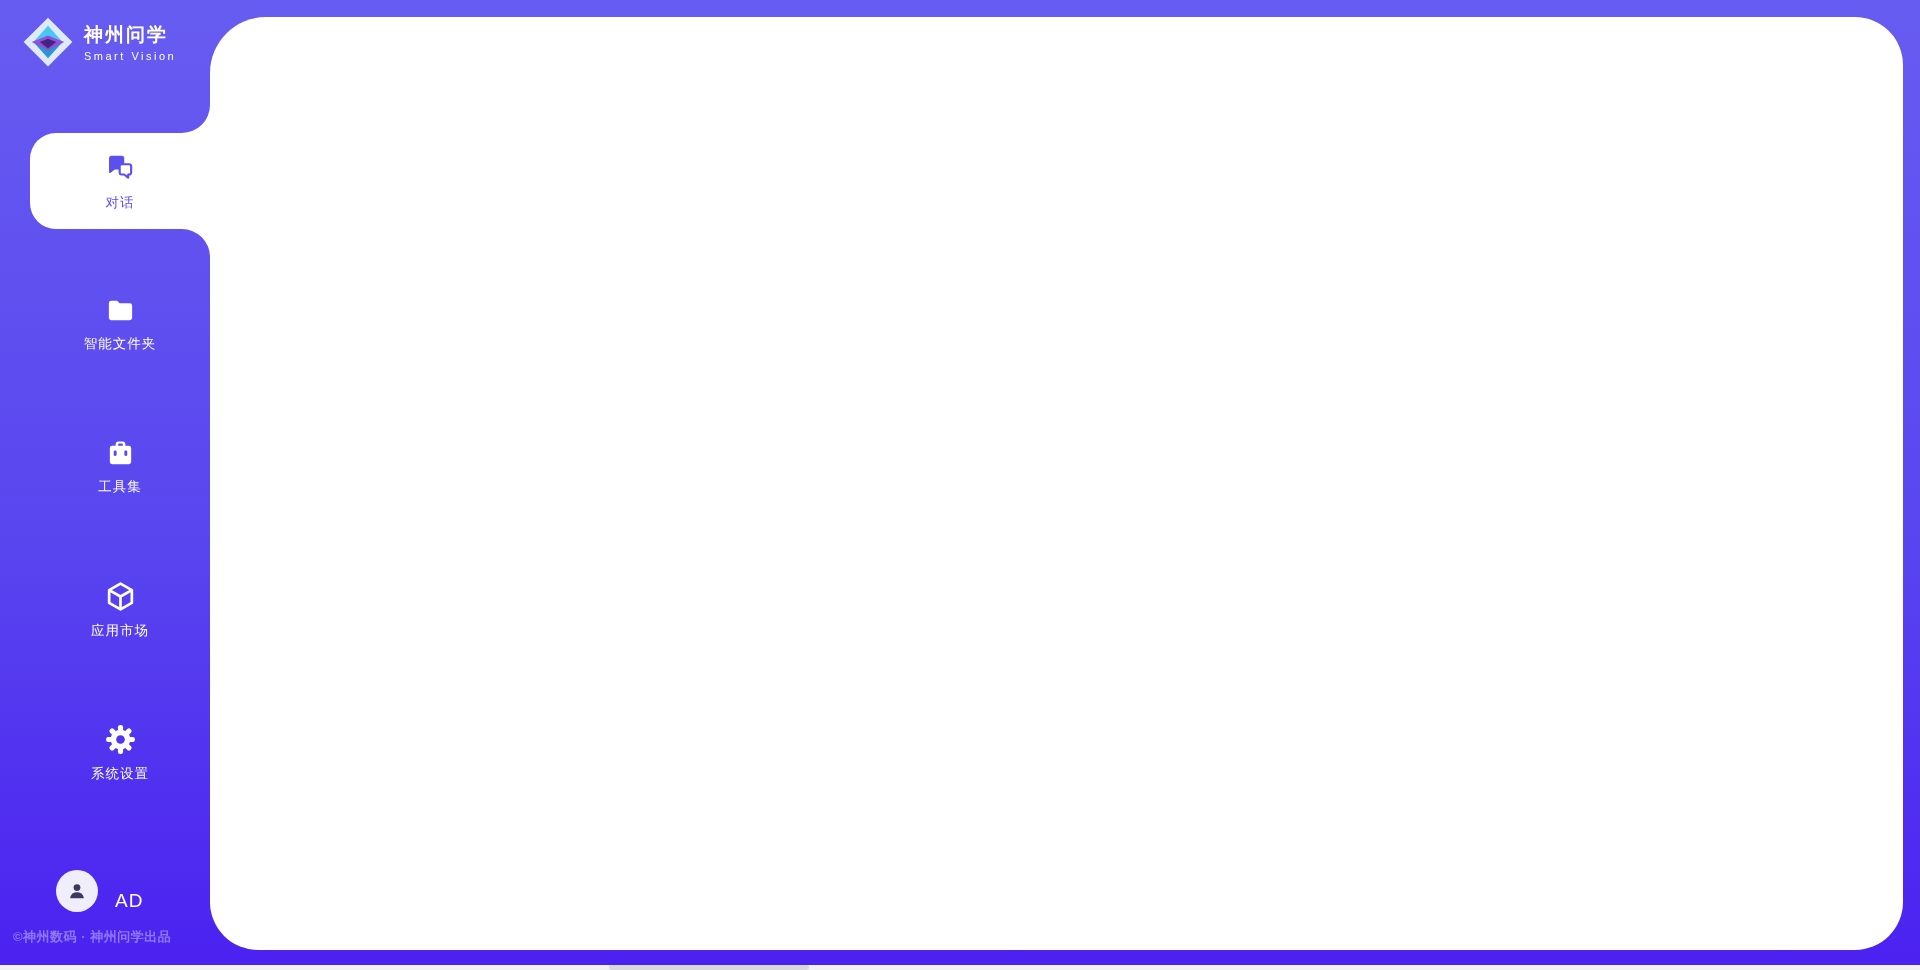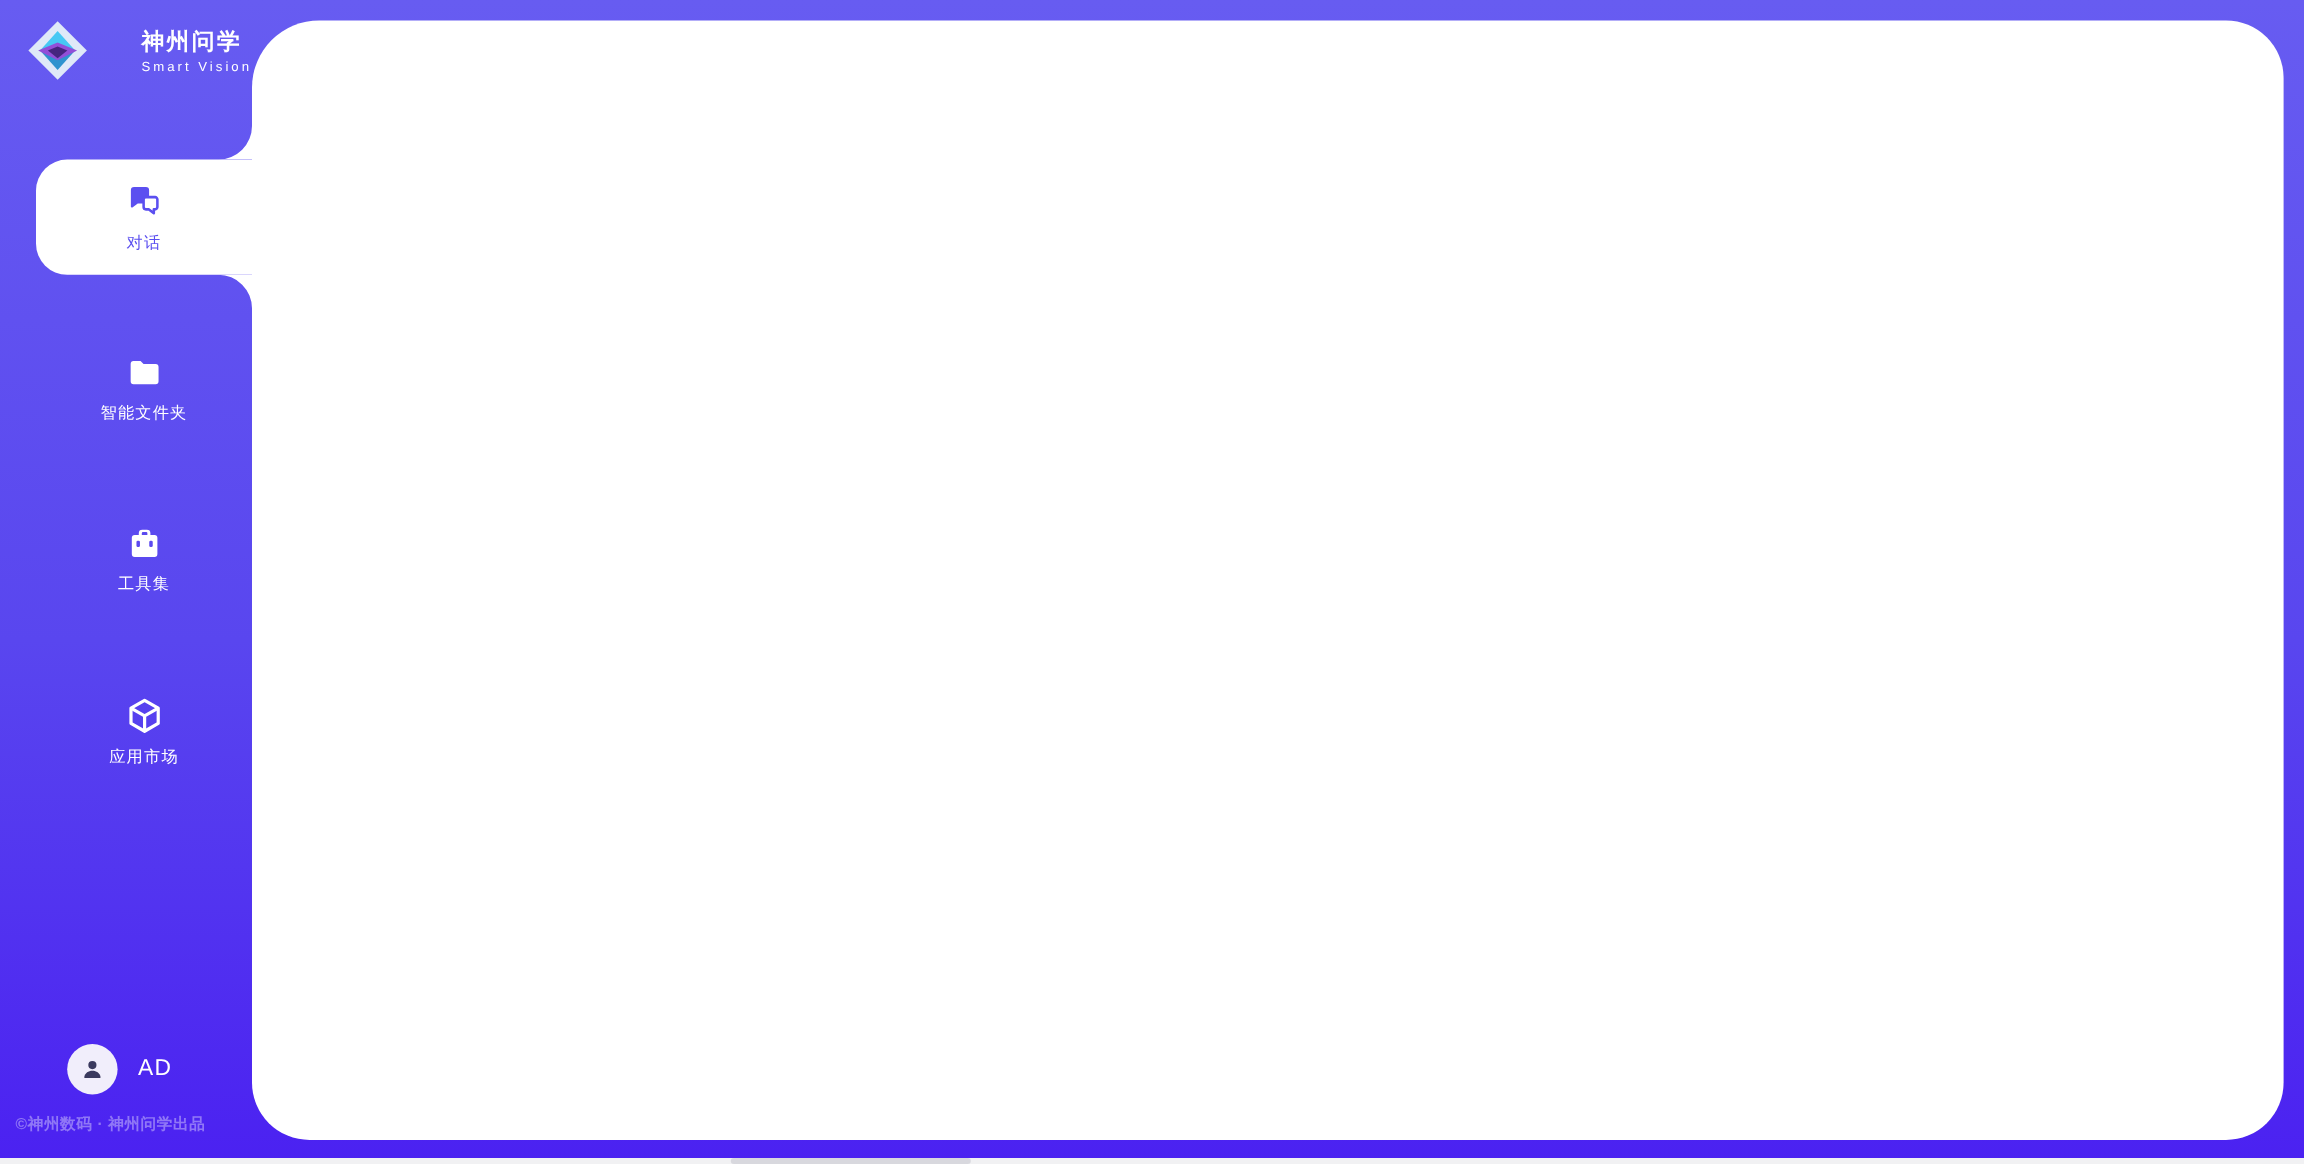--- a/index.html
+++ b/index.html
@@ -9,35 +9,35 @@
     background:linear-gradient(180deg,#675CF1 0%,#5946EF 55%,#4B21F1 100%);
     position:relative;
   }
   
   .main-surface {
     position:absolute; left:210px; top:17px; right:17px; bottom:20px;
     background:#ffffff; border-radius:56px 48px 48px 48px; z-index:1;
   }
   
   .sidebar { position:absolute; left:0; top:0; width:210px; height:970px; z-index:2; }
-  .brand { display:flex; align-items:center; gap:10px; padding:16px 0 0 22px;justify-content:space-between; }
+  .brand { display:flex; align-items:center; gap:10px; padding:16px 0 0 22px; }
   .brand-gem { width:52px; height:52px; }
   .brand-name { color:#fff; font-size:19px; font-weight:600; letter-spacing:2px; }
   .brand-sub { color:#fff; font-size:11px; letter-spacing:2.5px; margin-top:2px; }
   .nav { position:absolute; left:30px; top:133px; width:180px; display:flex; flex-direction:column; gap:47px; }
   .nav-item {
     position:relative; height:96px; display:flex; flex-direction:column;
     align-items:center; justify-content:center; gap:9px; color:#fff; cursor:pointer;
   }
   .nav-item .nav-label { font-size:13.5px; letter-spacing:1px; }
   .nav-item.active { background:#fff; border-radius:26px 0 0 26px; color:#5B4FF0; }
   .fillet { position:absolute; right:0; width:28px; height:28px; }
   .fillet.top { top:-28px; }
   .fillet.bottom { bottom:-28px; }
-  .sidebar-user { position:absolute; left:56px; top:870px; display:flex; align-items:center; gap:17px; cursor:pointer; }
+  .sidebar-user { position:absolute; left:56px; top:870px; display:flex; align-items:flex-end; gap:17px; cursor:pointer; }
   .avatar { width:42px; height:42px; border-radius:50%; background:#f1eefb; display:flex; align-items:center; justify-content:center; }
   .avatar svg { width:24px; height:24px; }
   .user-name { color:#fff; font-size:19px; letter-spacing:1px; }
   .copyright { position:absolute; left:13px; top:928px; width:190px; color:rgba(255,255,255,0.38); font-size:13px; letter-spacing:.5px; white-space:nowrap;font-weight:bold; }
   
   .content-col { position:absolute; left:362px; top:0; width:943px; }
   .greeting { display:flex; align-items:center; gap:20px; margin-top:140px; }
   .greeting-gem { width:68px; height:68px; }
   .greeting-title { font-size:27px; font-weight:800; color:#15171d; letter-spacing:.5px; }
   .cards { margin-top:47px; display:grid; grid-template-columns:1fr 1fr; column-gap:17px; row-gap:25px; }
@@ -139,20 +139,33 @@
     </div>
 
     <div class="nav-item">
       <svg width="33" height="33" viewBox="0 0 32 32" fill="none" stroke="#ffffff" stroke-width="2.6" stroke-linejoin="round">
         <path d="M16 3.5 27 9.8v12.4L16 28.5 5 22.2V9.8z"></path>
         <path d="M5 9.8 16 16l11-6.2M16 16v12.5"></path>
       </svg>
       <span class="nav-label">应用市场</span>
     </div>
 
+    <div class="nav-item">
+      <svg width="33" height="33" viewBox="0 0 32 32">
+        <g fill="#ffffff">
+          <rect x="13.5" y="2" width="5" height="28" rx="2.2"></rect>
+          <rect x="13.5" y="2" width="5" height="28" rx="2.2" transform="rotate(45 16 16)"></rect>
+          <rect x="13.5" y="2" width="5" height="28" rx="2.2" transform="rotate(90 16 16)"></rect>
+          <rect x="13.5" y="2" width="5" height="28" rx="2.2" transform="rotate(135 16 16)"></rect>
+          <circle cx="16" cy="16" r="9.5"></circle>
+        </g>
+        <circle cx="16" cy="16" r="4.2" fill="#5233F0"></circle>
+      </svg>
+      <span class="nav-label">系统设置</span>
+    </div>
   </div>
 
   <div class="sidebar-user">
     <div class="avatar">
       <svg viewBox="0 0 24 24" fill="#3b3a5e">
         <circle cx="12" cy="8.6" r="3.4"></circle>
         <path d="M5.2 18.4c.8-3.4 3.4-5.2 6.8-5.2s6 1.8 6.8 5.2c.1.5-.3.9-.8.9H6c-.5 0-.9-.4-.8-.9z"></path>
       </svg>
     </div>
     <span class="user-name">AD</span>

